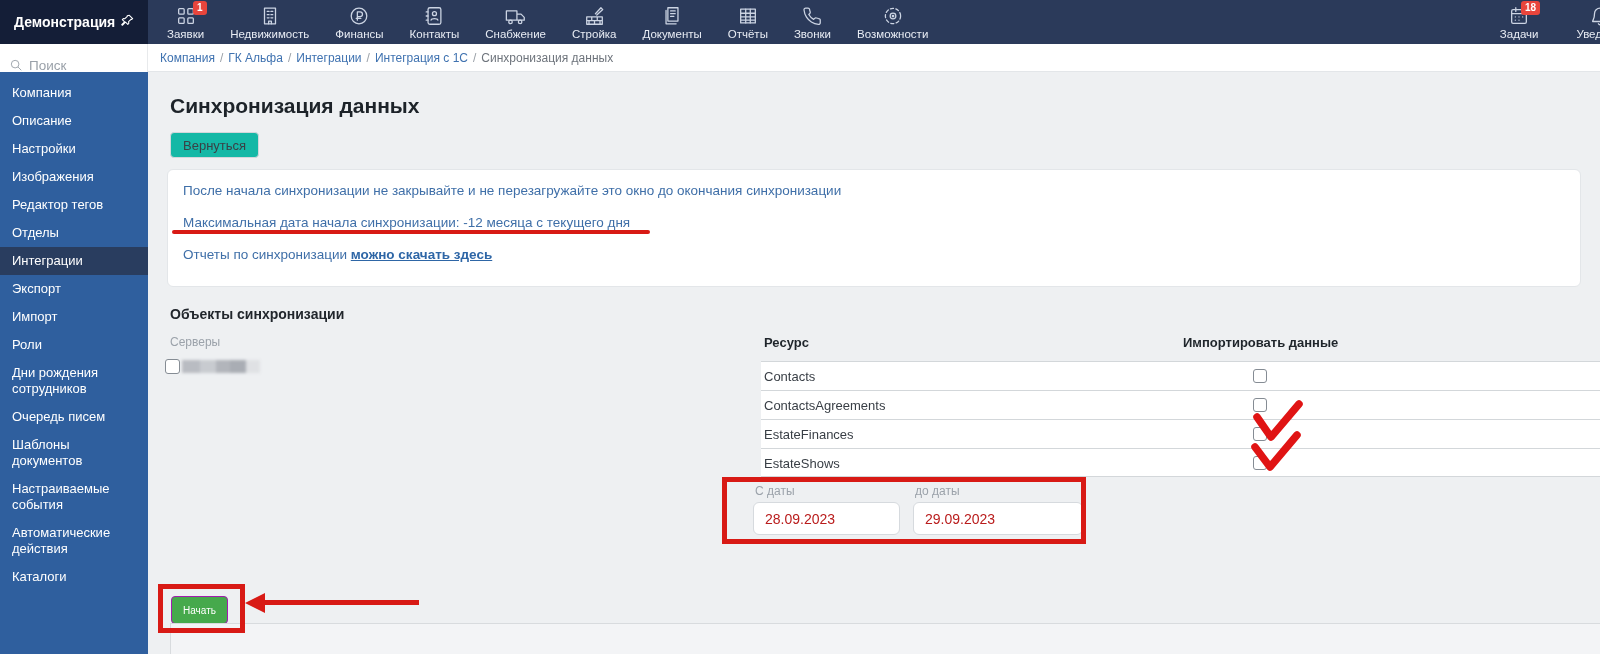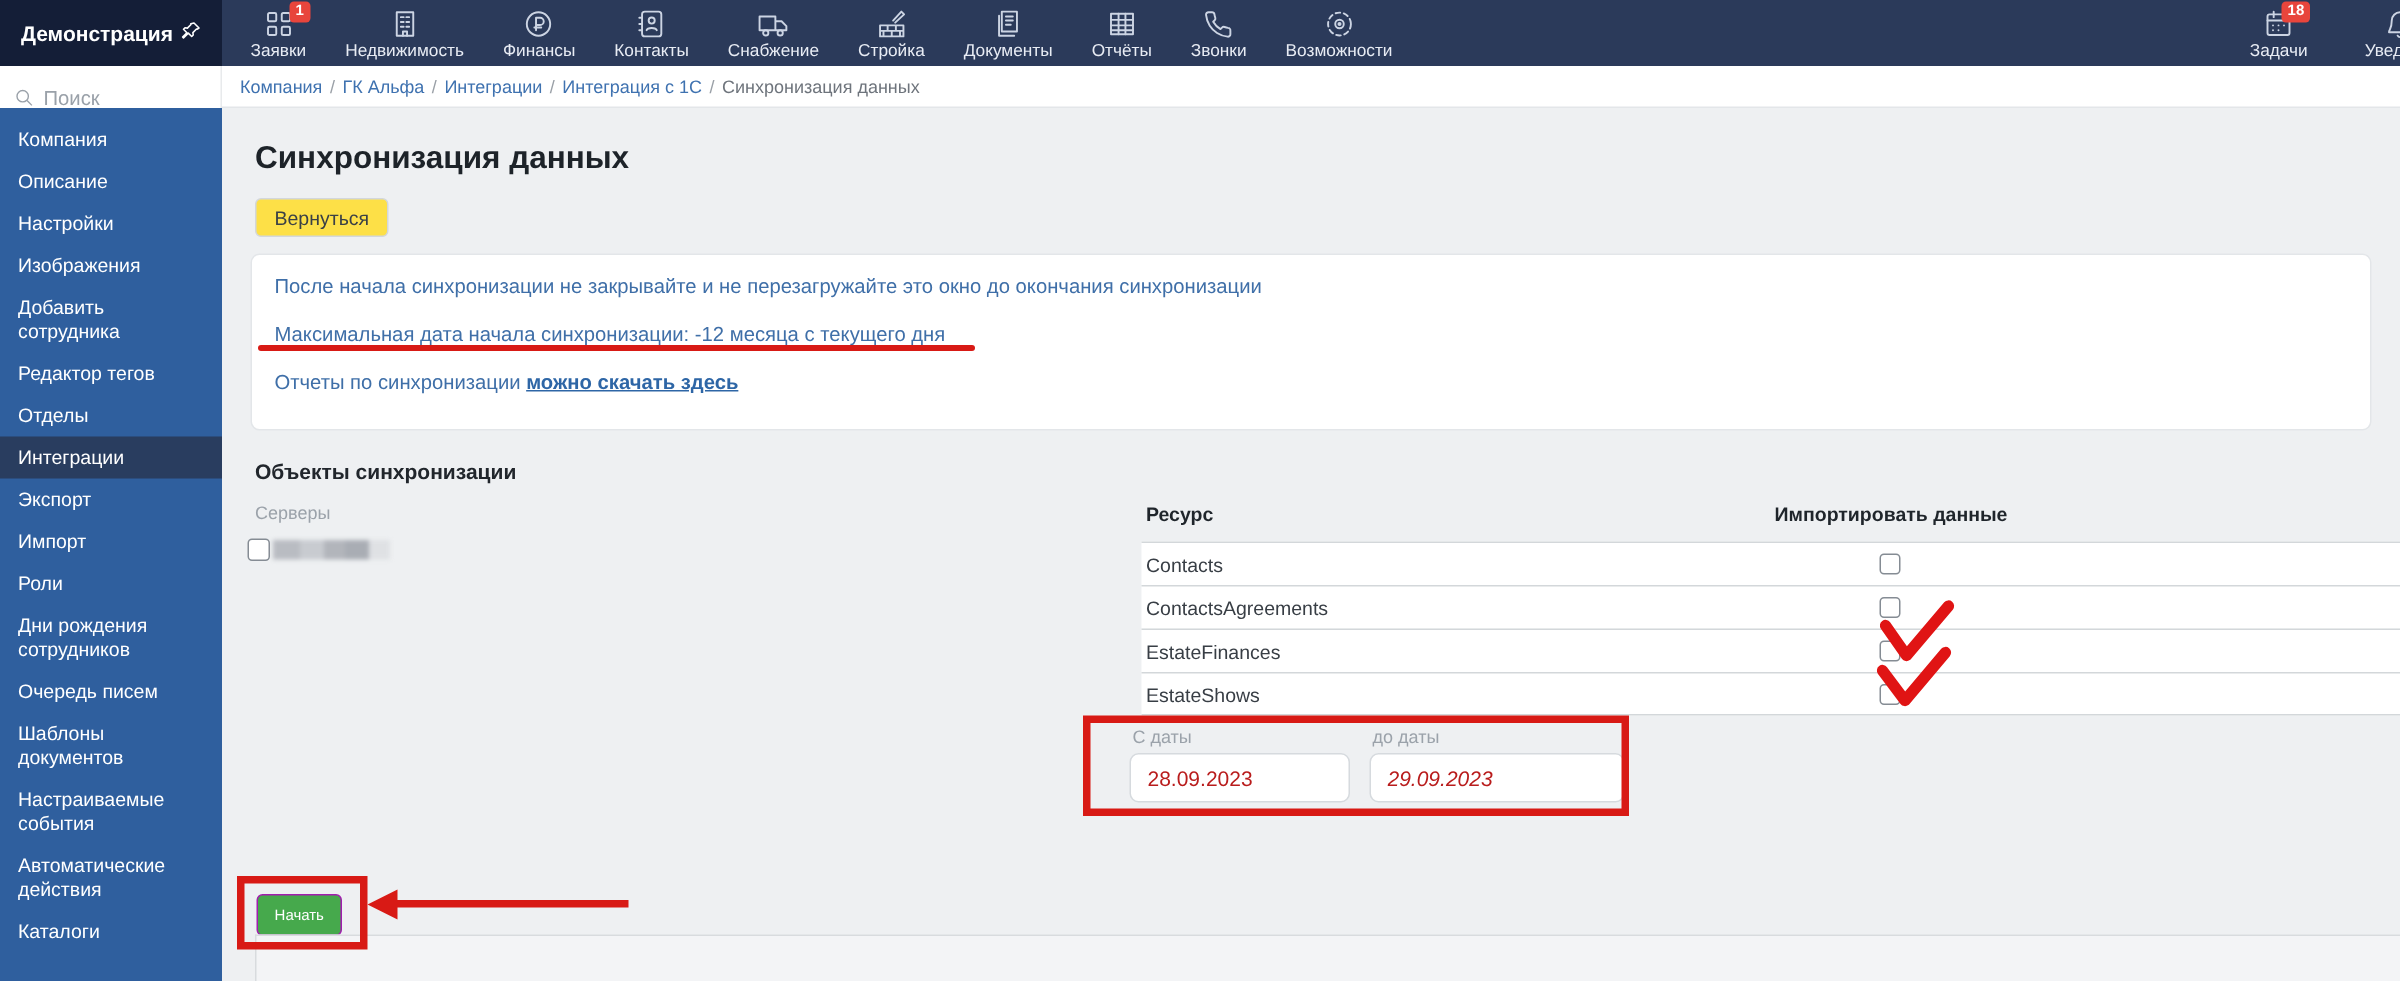--- a/index.html
+++ b/index.html
@@ -41,21 +41,21 @@
   .breadcrumb { position:absolute; left:148px; top:44px; width:1452px; height:28px; background:#fff;
     border-bottom:1px solid #e3e6e9; display:flex; align-items:center; padding-left:12px;
     font-size:12px; white-space:nowrap; }
   .bc-link { color: var(--link-blue,#3f72b0); cursor:pointer; }
   .bc-sep { color:#9aa0a7; margin:0 5px; }
   .bc-current { color:#6e747c; }
   
   .content { position:absolute; left:148px; top:72px; width:1452px; height:582px; }
   .page-title { position:absolute; left:22px; top:22px; font-size:21px; font-weight:600; color:#1d2329; }
   .btn-back { position:absolute; left:22px; top:60px; height:26px; padding:0 12px;
-    background:#fde047; border:1px solid #d3d7db; border-radius:4px;
+    background:#14b8a6; border:1px solid #d3d7db; border-radius:4px;
     font-size:13px; color:#3a4046; font-family:"Liberation Sans",sans-serif; cursor:pointer; }
   .infobox { position:absolute; left:19px; top:97px; width:1414px; height:118px;
     background:#fff; border:1px solid #e3e6e9; border-radius:6px; }
   .infobox p { position:absolute; left:15px; font-size:13.5px; color:#3f6fa8; white-space:nowrap; }
   .info-link { font-weight:bold; color:#2e66a6; cursor:pointer;text-decoration:underline; }
   .sec-heading { position:absolute; left:22px; top:234px; font-size:14px; font-weight:bold; color:#21262c; }
   .field-label { position:absolute; font-size:12px; color:#9ba2aa; }
   .servers-row { position:absolute; left:17px; top:287px; display:flex; align-items:center; gap:2px; }
   .checkbox { width:15px; height:15px; background:#fff; border:1.5px solid #858c94; border-radius:3px; flex:none; }
   .blur-name { display:flex; filter:blur(1.5px); height:13px; }
@@ -227,21 +227,20 @@
       <path d="M15.5 15.5L21 21"></path>
     </svg>
   <input type="text" placeholder="Поиск" style="">
 </div>
 
 <div class="sidebar">
   <div class="side-item">Компания</div>
   <div class="side-item">Описание</div>
   <div class="side-item">Настройки</div>
   <div class="side-item">Изображения</div>
-  <div class="side-item">Добавить сотрудника</div>
   <div class="side-item">Редактор тегов</div>
   <div class="side-item">Отделы</div>
   <div class="side-item active">Интеграции</div>
   <div class="side-item">Экспорт</div>
   <div class="side-item">Импорт</div>
   <div class="side-item">Роли</div>
   <div class="side-item">Дни рождения сотрудников</div>
   <div class="side-item">Очередь писем</div>
   <div class="side-item">Шаблоны документов</div>
   <div class="side-item">Настраиваемые события</div>
@@ -304,21 +303,21 @@
     </div>
     <div class="res-row">
       <span class="rname">EstateShows</span>
       <span class="checkbox"></span>
     </div>
   </div>
 
   <div class="field-label" style="left:607px; top:412px">С даты</div>
   <input class="date-input" style="left: 605px; top: 430px; width: 147px;" type="text" value="28.09.2023">
   <div class="field-label" style="left:767px; top:412px">до даты</div>
-  <input class="date-input" style="left: 765px; top: 430px; width: 170px; font-style: italic;" type="text" value="29.09.2023">
+  <input class="date-input" style="left: 765px; top: 430px; width: 170px;" type="text" value="29.09.2023">
 
   <button class="btn-start">Начать</button>
   <div class="footer-panel"></div>
 
   <div class="anno anno-underline" style="left:24px; top:158px; width:478px"></div>
   <div class="anno anno-rect" style="left:574px; top:405px; width:364px; height:67px"></div>
   <div class="anno anno-rect" style="left:10px; top:512px; width:87px; height:49px"></div>
   <div class="anno anno-arrow-line" style="left:116px; top:528px; width:155px"></div>
   <div class="anno anno-arrow-head" style="left:97px; top:521px"></div>
   <svg class="anno" style="left:1092px; top:323px" width="80" height="90" viewBox="0 0 80 90">

